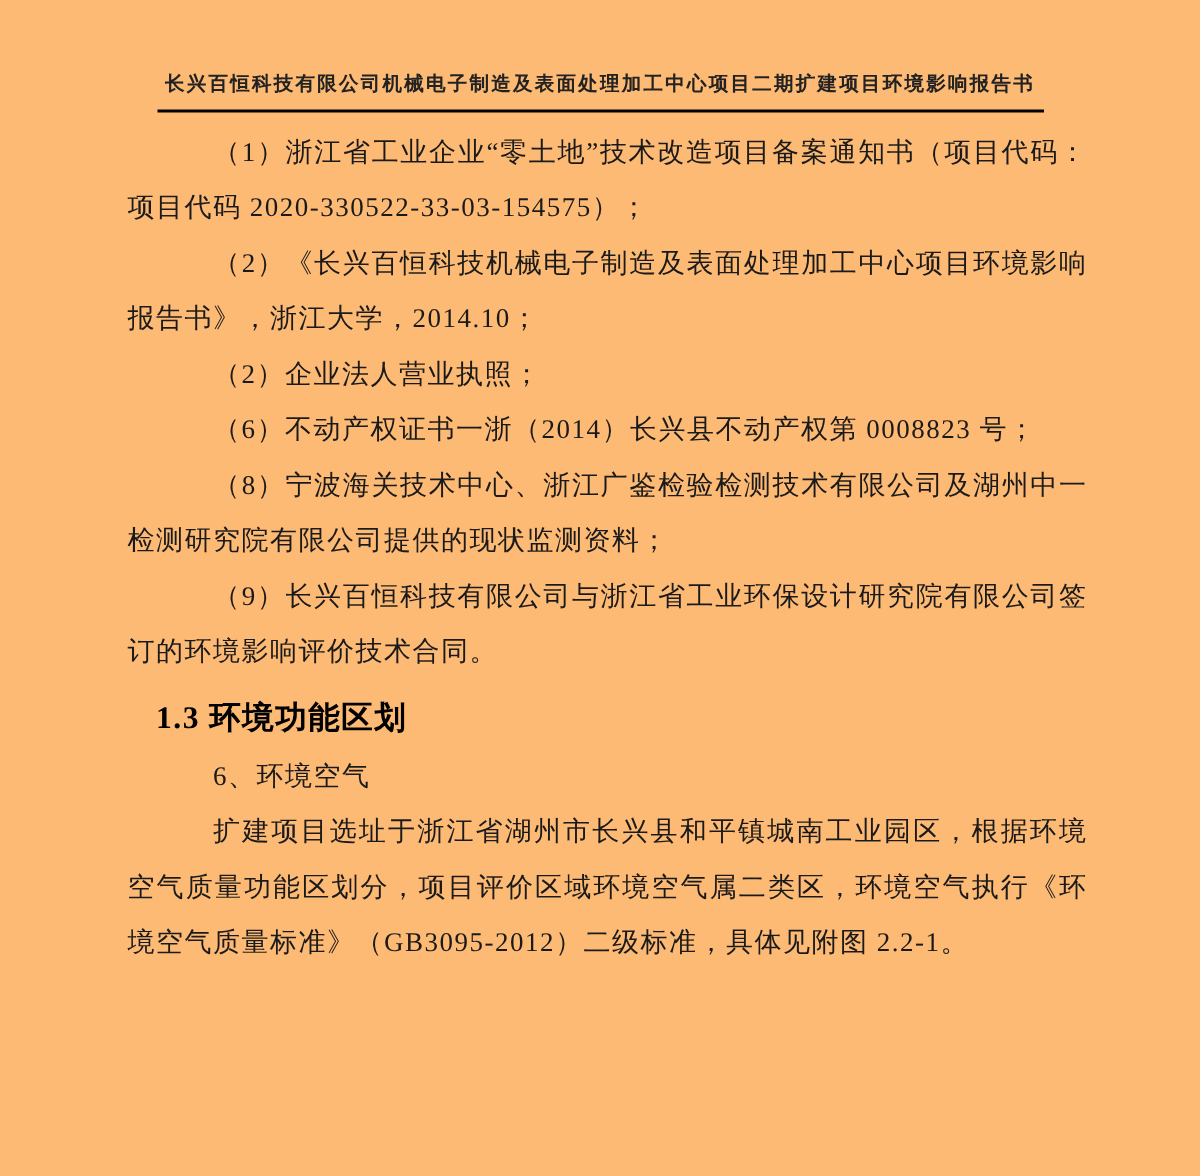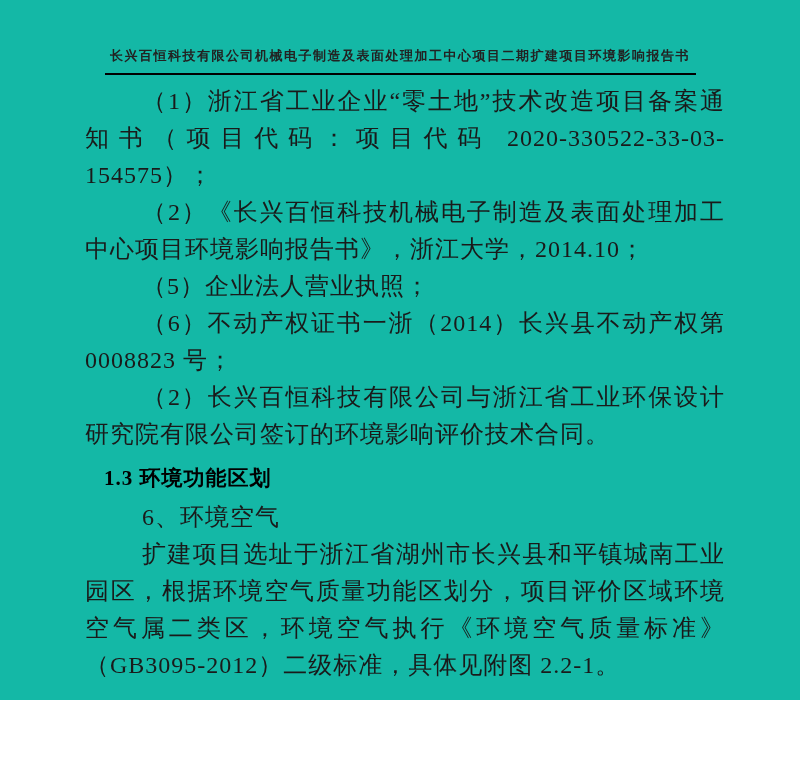--- a/index.html
+++ b/index.html
@@ -8,22 +8,22 @@
     width: 800px;
     height: 784px;
     background: #ffffff;
     overflow: hidden;
     font-family: "Liberation Serif", "DejaVu Serif", serif;
     color: #1c1c1c;
   }
 
   .page {
     width: 800px;
-    height: 700px;
-    background: #14b8a6;
+    height: 784px;
+    background: #fdba74;
     position: relative;
   }
 
   
   .doc-header {
     padding-top: 48px;
   }
   .doc-header .header-title {
     text-align: center;
     font-size: 13px;
@@ -38,21 +38,21 @@
     background: #000;
     margin: 9px auto 0 auto;
   }
 
   
   .content {
     padding: 8px 75px 0 85px;  
   }
 
   .body-par {
-    font-size: 24px;
+    font-size: 18px;
     line-height: 37px;
     letter-spacing: 1px;
     text-align: justify;
     text-indent: 57px;
     color: #1a1a1a;
   }
 
   .section-heading {
     font-size: 21px;
     font-weight: bold;
@@ -69,23 +69,24 @@
 
   <div class="doc-header">
     <div class="header-title">长兴百恒科技有限公司机械电子制造及表面处理加工中心项目二期扩建项目环境影响报告书</div>
     <div class="header-rule"></div>
   </div>
 
   <div class="content">
 
     <p class="body-par">（1）浙江省工业企业“零土地”技术改造项目备案通知书（项目代码：项目代码 2020-330522-33-03-154575）；</p>
     <p class="body-par">（2）《长兴百恒科技机械电子制造及表面处理加工中心项目环境影响报告书》，浙江大学，2014.10；</p>
-    <p class="body-par">（5）企业法人营业执照；</p>
+    <p class="body-par">（2）企业法人营业执照；</p>
     <p class="body-par">（6）不动产权证书一浙（2014）长兴县不动产权第 0008823 号；</p>
-    <p class="body-par">（2）长兴百恒科技有限公司与浙江省工业环保设计研究院有限公司签订的环境影响评价技术合同。</p>
+    <p class="body-par">（8）宁波海关技术中心、浙江广鉴检验检测技术有限公司及湖州中一检测研究院有限公司提供的现状监测资料；</p>
+    <p class="body-par">（9）长兴百恒科技有限公司与浙江省工业环保设计研究院有限公司签订的环境影响评价技术合同。</p>
 
     <h2 class="section-heading">1.3 环境功能区划</h2>
 
     <p class="body-par">6、环境空气</p>
 
     <p class="body-par">扩建项目选址于浙江省湖州市长兴县和平镇城南工业园区，根据环境空气质量功能区划分，项目评价区域环境空气属二类区，环境空气执行《环境空气质量标准》（GB3095-2012）二级标准，具体见附图 2.2-1。</p>
 
   </div>
 
 </div>

